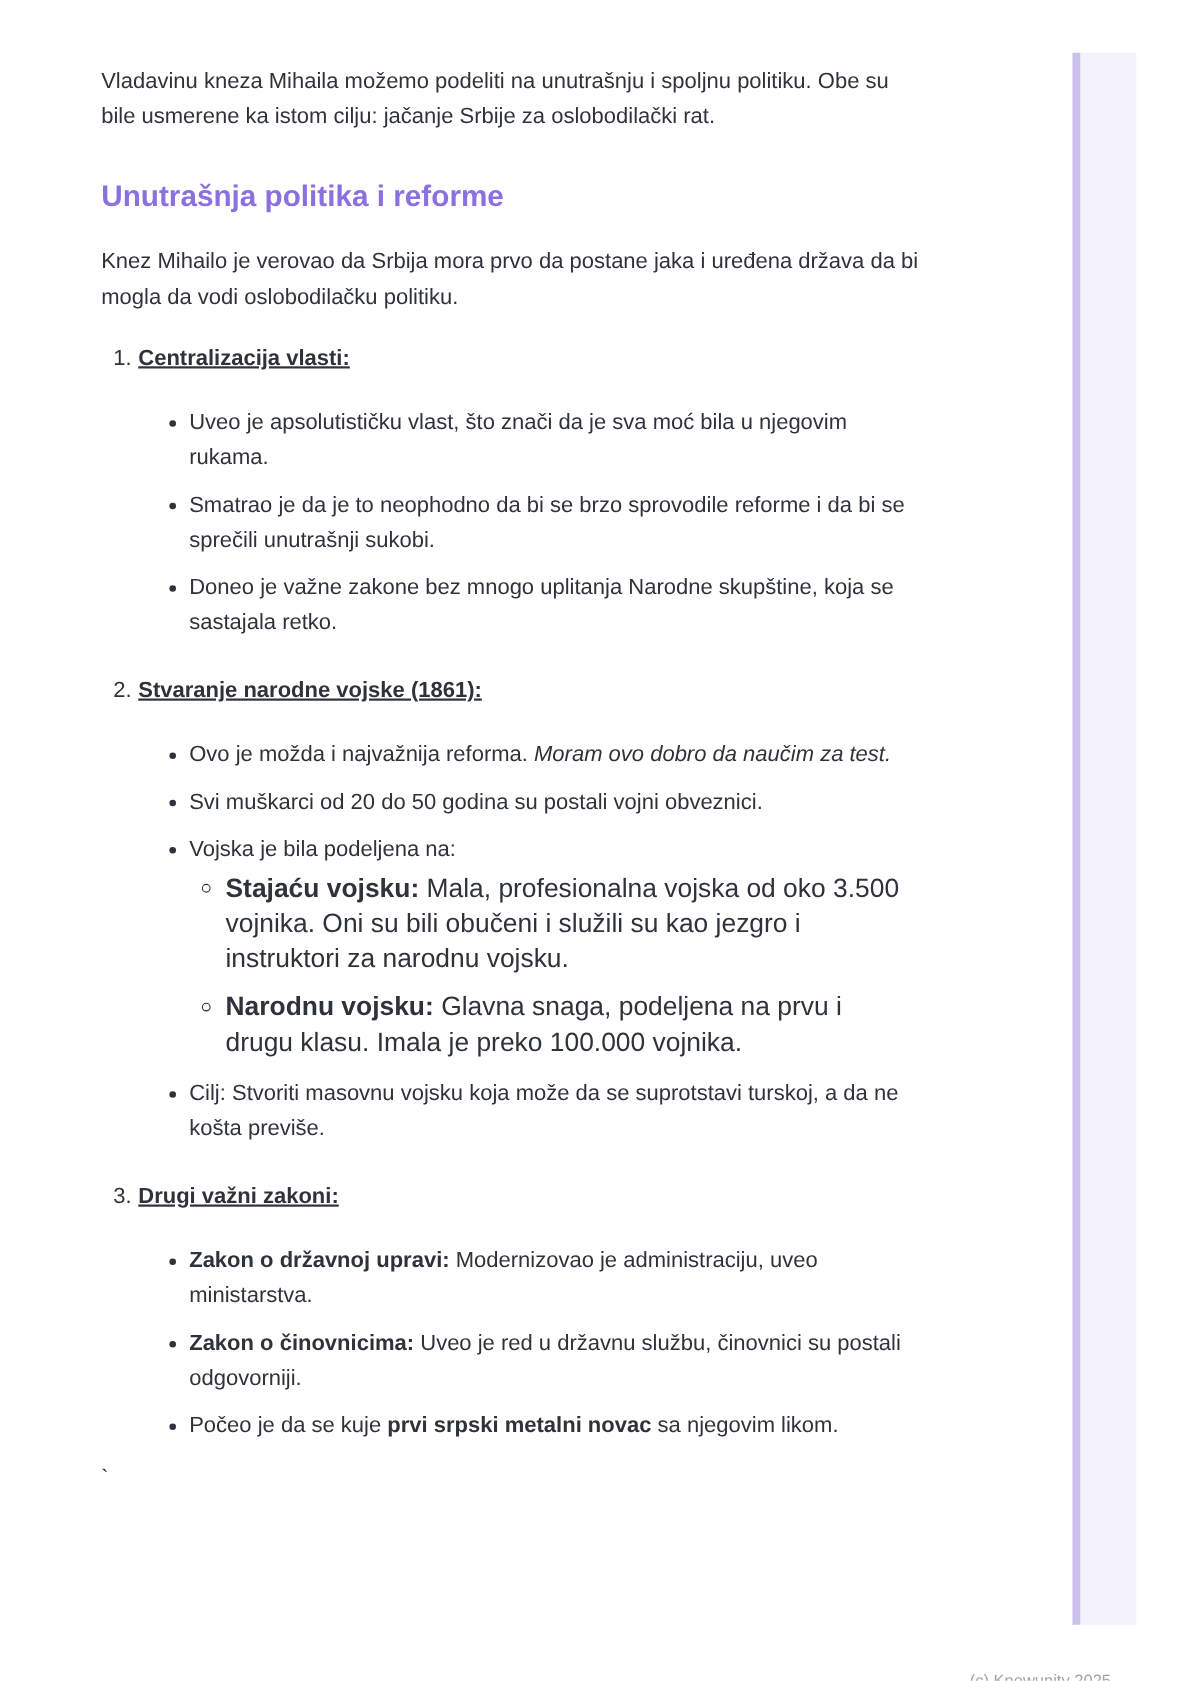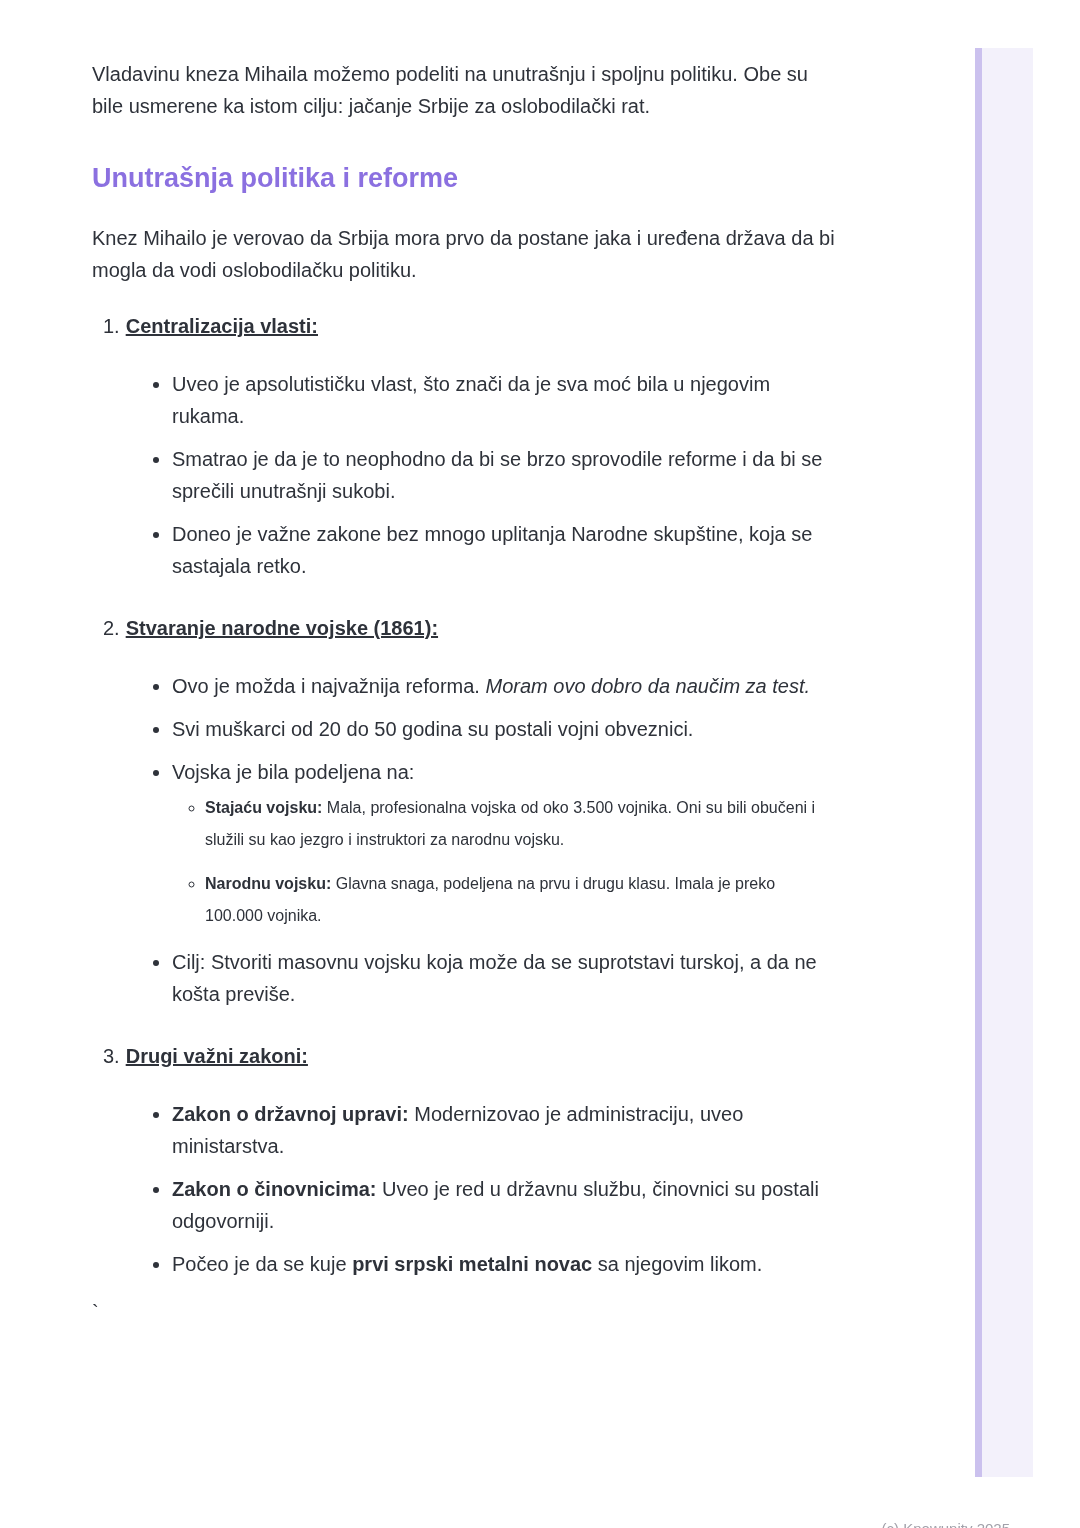--- a/index.html
+++ b/index.html
@@ -84,21 +84,21 @@
   }
   ul.bullets > li:last-child {
     margin-bottom: 0;
   }
   ul.subbullets {
     list-style: circle outside;
     margin: 4px 0 14px 0;
     padding-left: 33px;
   }
   ul.subbullets > li {
-    font-size: 16px;
+    font-size: 24px;
     line-height: 32px;
     margin-bottom: 12px;
   }
   ul.subbullets > li:last-child {
     margin-bottom: 0;
   }
   strong { font-weight: 700; }
   em { font-style: italic; text-align: center; }
   .stray {
     margin-top: 16px;

